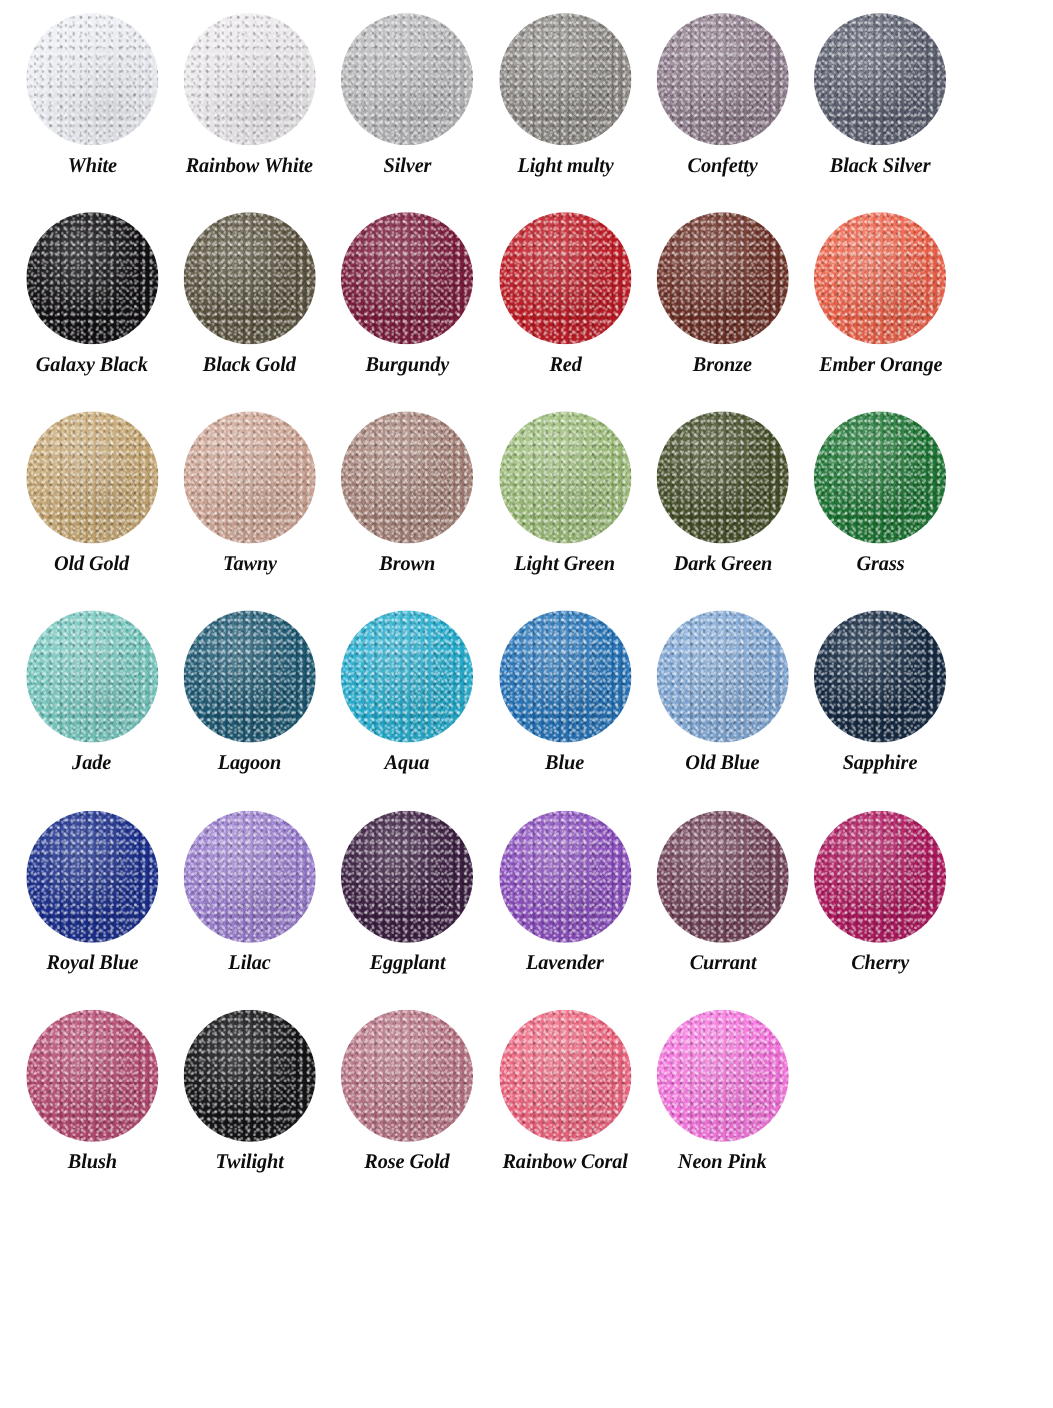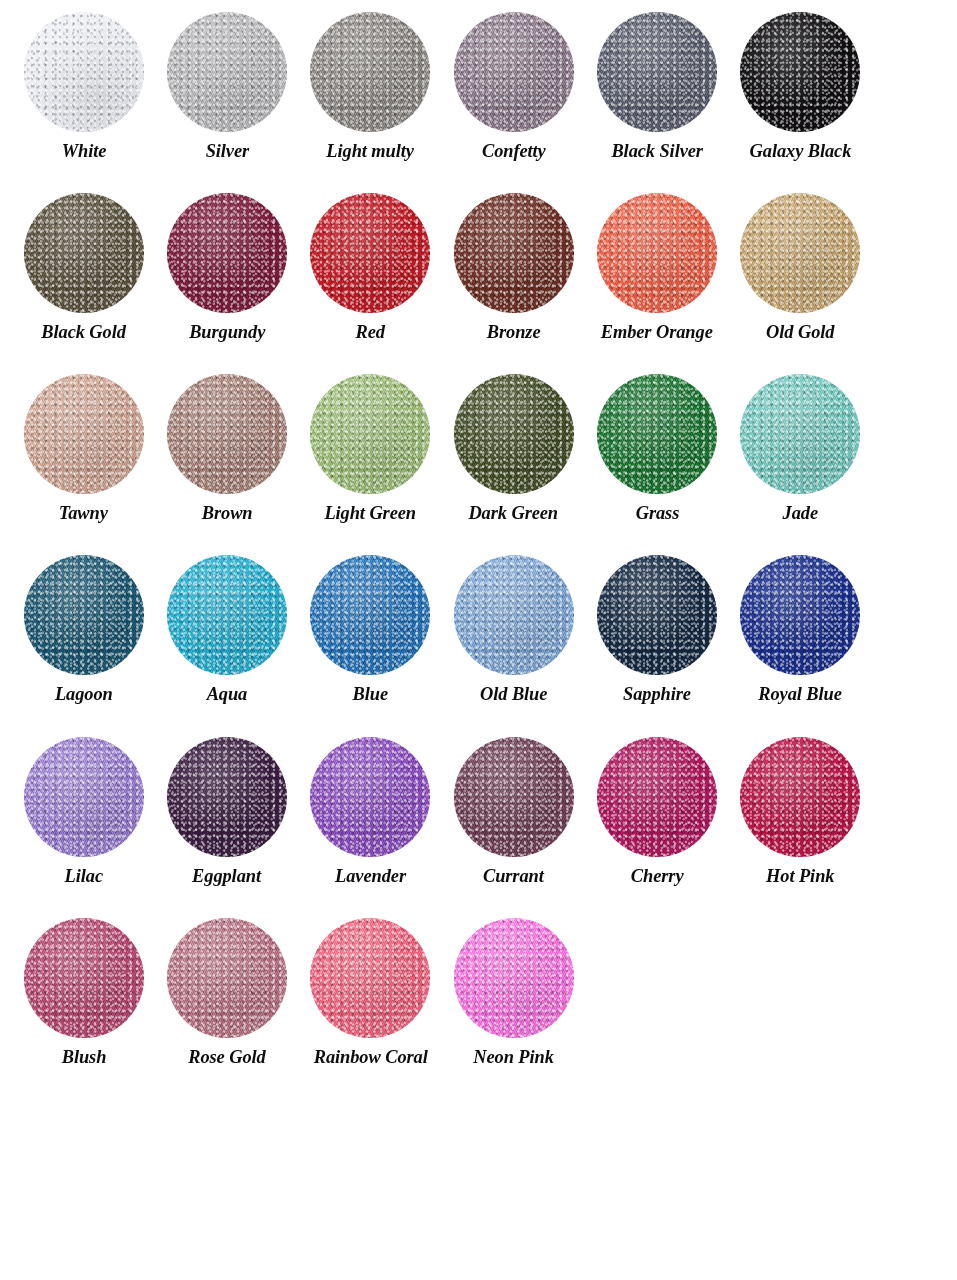--- a/index.html
+++ b/index.html
@@ -95,20 +95,26 @@
 
 <div id="chart">
     <div class="swatch-cell">
       <div class="dot-wrap">
         <div class="dot" style="--c: #eceef4;"></div>
       </div>
       <div class="label">White</div>
     </div>
     <div class="swatch-cell">
       <div class="dot-wrap">
+        <div class="dot" style="--c: #ece9ec;"></div>
+      </div>
+      <div class="label">Rainbow White</div>
+    </div>
+    <div class="swatch-cell">
+      <div class="dot-wrap">
         <div class="dot" style="--c: #b9b9bc;"></div>
       </div>
       <div class="label">Silver</div>
     </div>
     <div class="swatch-cell">
       <div class="dot-wrap">
         <div class="dot" style="--c: #8e8a86;"></div>
       </div>
       <div class="label">Light multy</div>
     </div>
@@ -263,32 +269,32 @@
       <div class="label">Currant</div>
     </div>
     <div class="swatch-cell">
       <div class="dot-wrap">
         <div class="dot" style="--c: #b0195f;"></div>
       </div>
       <div class="label">Cherry</div>
     </div>
     <div class="swatch-cell">
       <div class="dot-wrap">
-        <div class="dot" style="--c: #bb1749;"></div>
-      </div>
-      <div class="label">Hot Pink</div>
-    </div>
-    <div class="swatch-cell">
-      <div class="dot-wrap">
         <div class="dot" style="--c: #b74a72;"></div>
       </div>
       <div class="label">Blush</div>
     </div>
     <div class="swatch-cell">
       <div class="dot-wrap">
+        <div class="dot" style="--c: #141316;"></div>
+      </div>
+      <div class="label">Twilight</div>
+    </div>
+    <div class="swatch-cell">
+      <div class="dot-wrap">
         <div class="dot" style="--c: #b97485;"></div>
       </div>
       <div class="label">Rose Gold</div>
     </div>
     <div class="swatch-cell">
       <div class="dot-wrap">
         <div class="dot" style="--c: #f0657f;"></div>
       </div>
       <div class="label">Rainbow Coral</div>
     </div>

